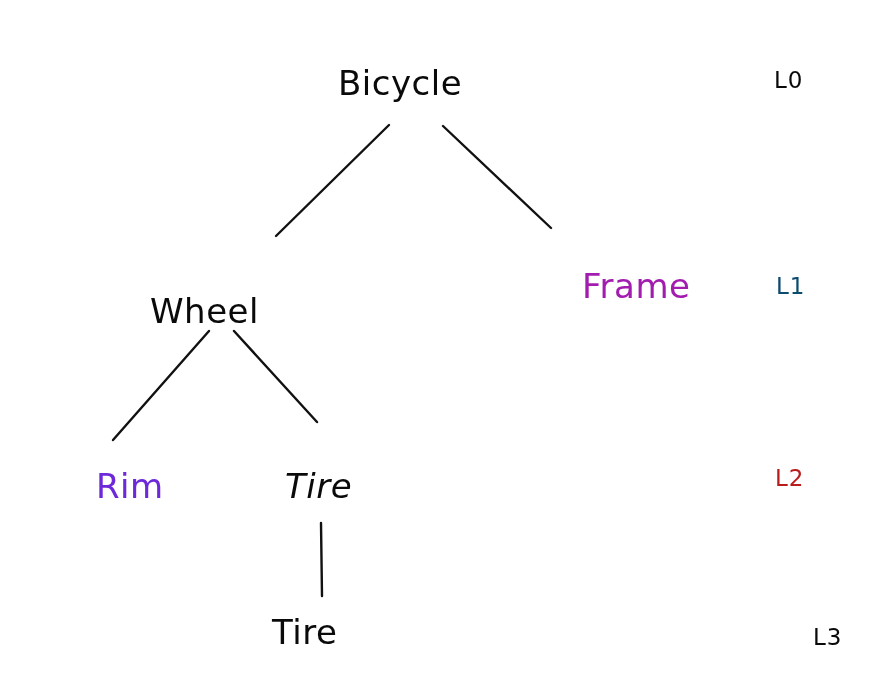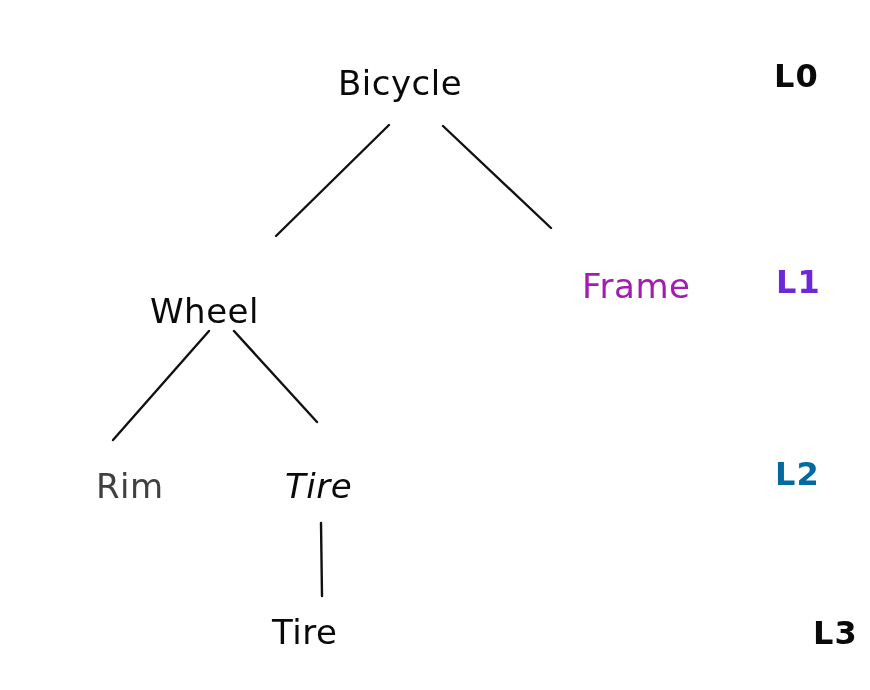--- a/index.html
+++ b/index.html
@@ -25,23 +25,23 @@
     font-weight: 400;
     white-space: nowrap;
     letter-spacing: 0.5px;
     transform-origin: left bottom;
   }
   .node-label {
     font-size: 34px;
     line-height: 1;
   }
   .level-label {
-    font-size: 32px;
+    font-size: 23px;
     line-height: 1;
-    font-weight: 700;
+    font-weight: 400;
     letter-spacing: 1px;
     text-align: right;
   }
   #edges {
     position: absolute;
     left: 0;
     top: 0;
     width: 870px;
     height: 690px;
     pointer-events: none;
@@ -61,22 +61,22 @@
     <line x1="389" y1="125" x2="276" y2="236"></line>
     <line x1="443" y1="126" x2="551" y2="228"></line>
     <line x1="209" y1="331" x2="113" y2="440"></line>
     <line x1="234" y1="331" x2="317" y2="422"></line>
     <line x1="321" y1="523" x2="322" y2="596"></line>
   </svg>
 
   <div class="node-label" style="left: 338px; top: 100px; transform: translateY(-100%); color: rgb(10, 10, 10);">Bicycle</div>
   <div class="node-label" style="left: 150px; top: 294px; transform: translateY(-100%); color: rgb(10, 10, 10); margin-top: 34px;">Wheel</div>
   <div class="node-label" style="left: 582px; top: 303px; transform: translateY(-100%); color: #a21caf;">Frame</div>
-  <div class="node-label" style="left: 96px; top: 503px; transform: translateY(-100%); color: #404040;">Rim</div>
+  <div class="node-label" style="left: 96px; top: 503px; transform: translateY(-100%); color: #6d28d9;">Rim</div>
   <div class="node-label" style="left: 285px; top: 503px; transform: translateY(-100%); color: rgb(10, 10, 10); font-style: italic;">Tire</div>
   <div class="node-label" style="left: 272px; top: 649px; transform: translateY(-100%); color: rgb(10, 10, 10);">Tire</div>
 
   <div class="level-label" style="left: 774px; top: 92px; transform: translateY(-100%); color: rgb(10, 10, 10);">L0</div>
-  <div class="level-label" style="left: 776px; top: 298px; transform: translateY(-100%); color: #6d28d9;">L1</div>
-  <div class="level-label" style="left: 775px; top: 490px; transform: translateY(-100%); color: #0369a1;">L2</div>
+  <div class="level-label" style="left: 776px; top: 298px; transform: translateY(-100%); color: #0c4a6e;">L1</div>
+  <div class="level-label" style="left: 775px; top: 490px; transform: translateY(-100%); color: #b91c1c;">L2</div>
   <div class="level-label" style="left: 813px; top: 649px; transform: translateY(-100%); color: rgb(10, 10, 10);">L3</div>
 
 </div>
 
 </body></html>

